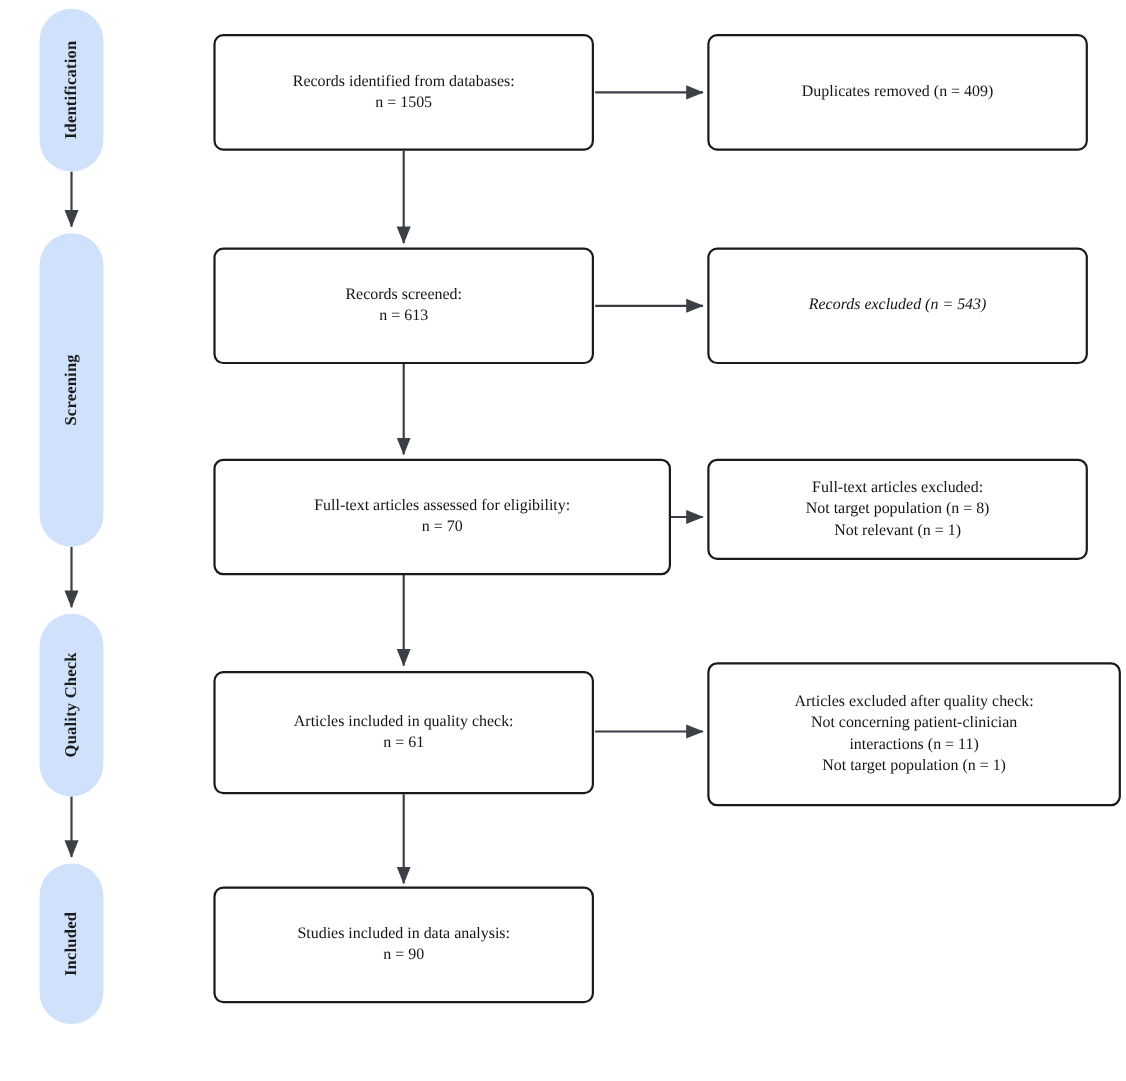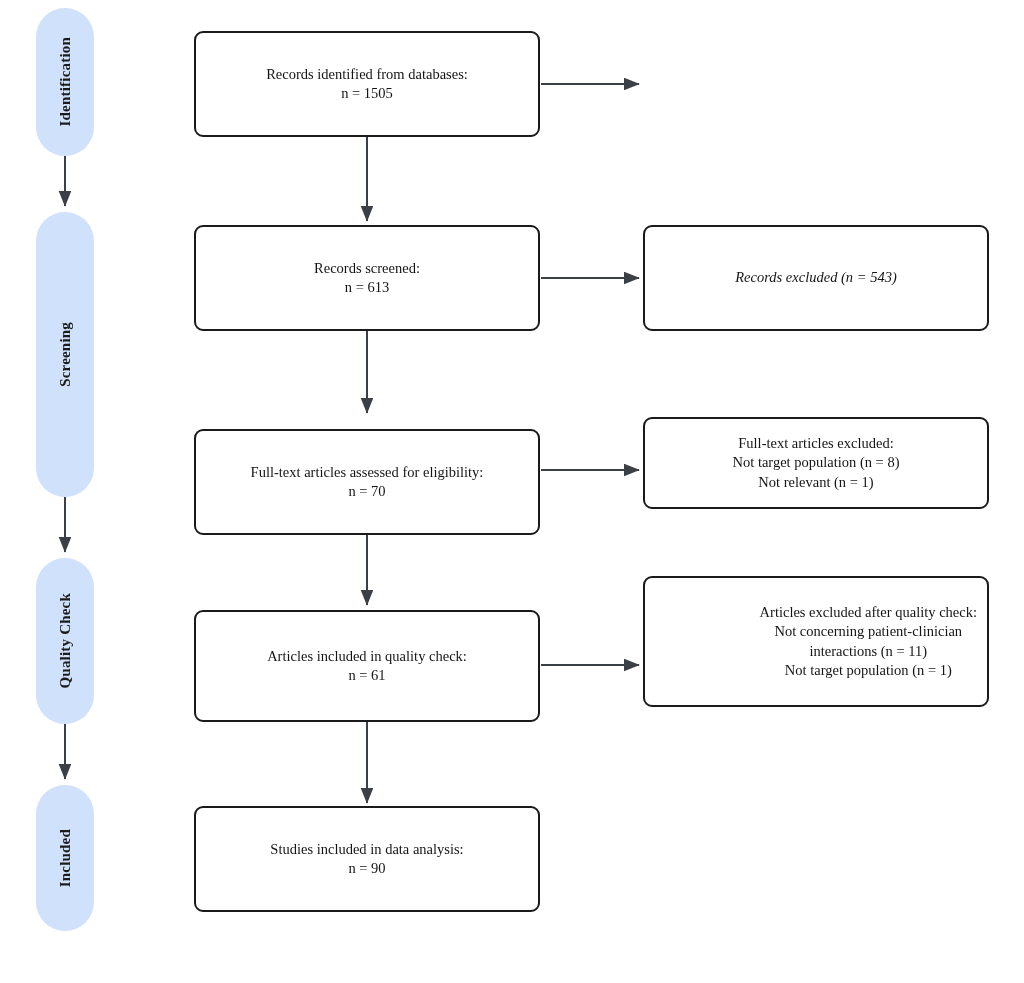--- a/index.html
+++ b/index.html
@@ -117,46 +117,49 @@
   <div class="node-box" style="left:194px; top:31px; width:346px; height:106px;">
     <div class="node-text">Records identified from databases:
 n = 1505</div>
   </div>
 
   <div class="node-box" style="left:194px; top:225px; width:346px; height:106px;">
     <div class="node-text">Records screened:
 n = 613</div>
   </div>
 
-  <div class="node-box" style="left:194px; top:417px; width:346px; height:106px;margin-top:12px;">
+  <div class="node-box" style="left:194px; top:417px; width:416px; height:106px;">
     <div class="node-text">Full-text articles assessed for eligibility:
 n = 70</div>
   </div>
 
   <div class="node-box" style="left:194px; top:610px; width:346px; height:112px;">
     <div class="node-text">Articles included in quality check:
 n = 61</div>
   </div>
 
   <div class="node-box" style="left:194px; top:806px; width:346px; height:106px;">
     <div class="node-text">Studies included in data analysis:
 n = 90</div>
   </div>
 
+  <div class="node-box" style="left:643px; top:31px; width:346px; height:106px;">
+    <div class="node-text">Duplicates removed (n = 409)</div>
+  </div>
 
   <div class="node-box" style="left:643px; top:225px; width:346px; height:106px;font-style:italic;">
     <div class="node-text">Records excluded (n = 543)</div>
   </div>
 
   <div class="node-box" style="left:643px; top:417px; width:346px; height:92px;">
     <div class="node-text">Full-text articles excluded:
 Not target population (n = 8)
 Not relevant (n = 1)</div>
   </div>
 
-  <div class="node-box" style="left:643px; top:576px; width:346px; height:131px;justify-content:flex-end;">
+  <div class="node-box" style="left:643px; top:602px; width:376px; height:131px;">
     <div class="node-text">Articles excluded after quality check:
 Not concerning patient-clinician
 interactions (n = 11)
 Not target population (n = 1)</div>
   </div>
 
 </div>
 
 </body></html>

